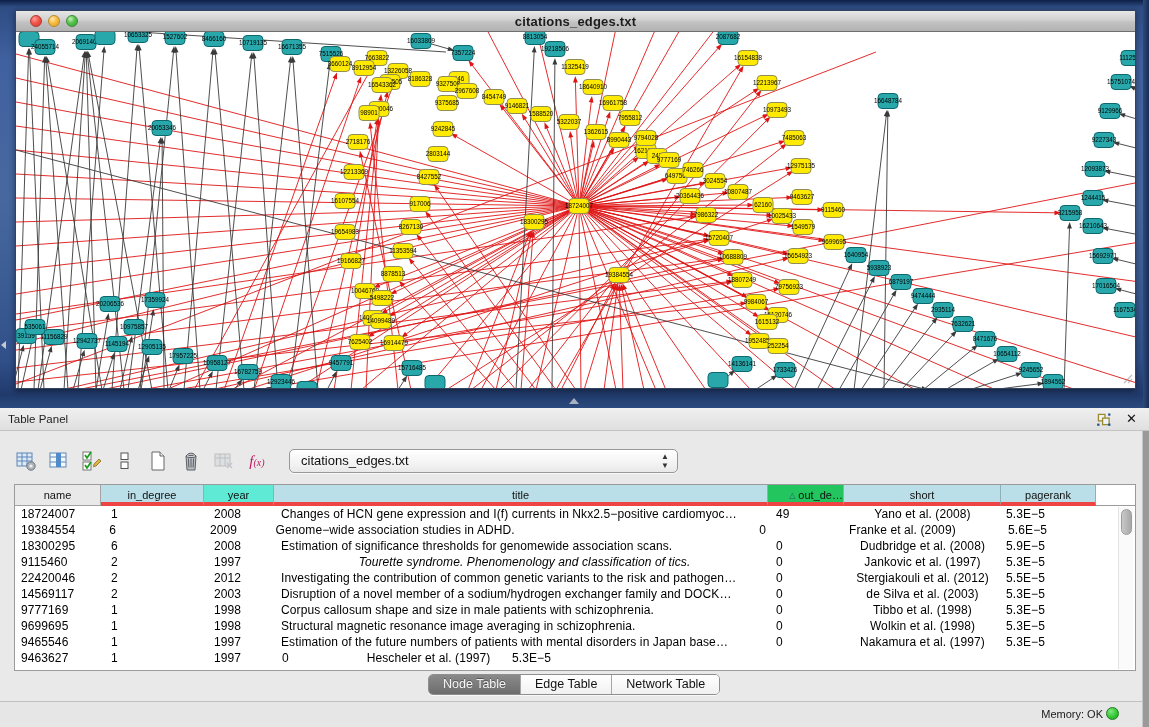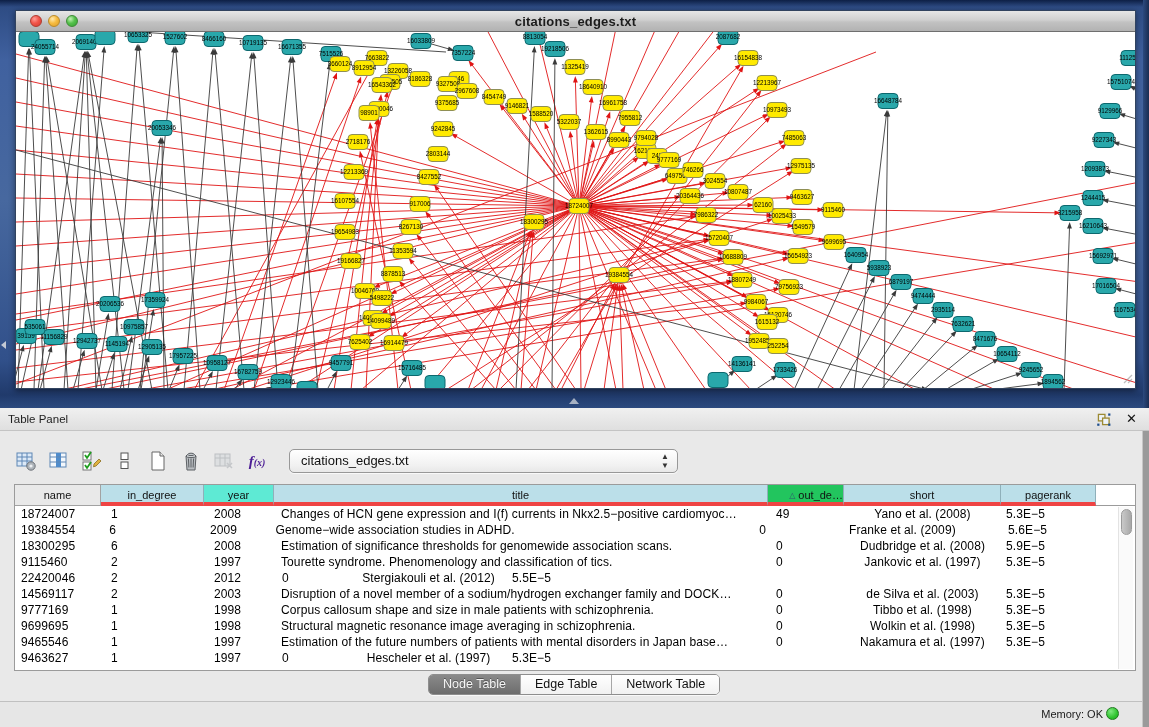--- a/index.html
+++ b/index.html
@@ -48,21 +48,21 @@
   .table-panel-bar .tp-title { position:absolute; left:8px; top:5px; font-size:11.5px; color:#1e1e1e; }
   .tp-float { position:absolute; right:38px; top:5px; width:14px; height:13px; cursor:pointer; }
   .tp-close { position:absolute; right:12px; top:3px; font-size:13px; font-weight:bold; color:#111; cursor:pointer; }
 
   .panel-body { position:absolute; left:0; top:431px; width:1149px; height:296px; background:#e9e9e9; }
   .rightedge { position:absolute; right:0px; top:0; width:7px; height:296px; background:#9a9a9a; border-left:1px solid #c6c6c6; }
 
   .toolbar { position:absolute; left:15px; top:13px; height:34px; display:flex; align-items:center; }
   .tb-icon { width:22px; height:22px; margin-right:11px; display:flex; align-items:center; justify-content:center; cursor:pointer; }
   .tb-icon svg { display:block; }
-  .fx { font-family:"Liberation Serif","DejaVu Serif",serif; font-style:italic; font-weight:bold; font-size:15px; color:#4c1d95; }
+  .fx { font-family:"Liberation Serif","DejaVu Serif",serif; font-style:italic; font-weight:normal; font-size:15px; color:#be185d; }
   .combo {
     position:absolute; left:289px; top:18px; width:389px; height:24px;
     background:linear-gradient(180deg,#ffffff,#f1f1f1 70%,#e8e8e8);
     border:1px solid #989898; border-radius:5px; box-shadow:0 1px 1px rgba(255,255,255,.8);
     font-size:13px; color:#111; line-height:22px; padding-left:11px; cursor:pointer;
   }
   .combo .arrows { position:absolute; right:8px; top:2px; font-size:8px; color:#333; line-height:9px; text-align:center; }
 
   .tablebox {
     position:absolute; left:14px; top:53px; width:1122px; height:187px;
@@ -1119,29 +1119,30 @@
           <div class="td" style="width: 70px; padding-left: 10px; text-align: left;">2008</div>
           <div class="td" style="width: 494px; padding-left: 7px; text-align: left;">Estimation of significance thresholds for genomewide association scans.</div>
           <div class="td" style="width: 76px; padding-left: 8px; text-align: left;">0</div>
           <div class="td" style="width: 157px; padding-left: 0px; text-align: center;">Dudbridge et al. (2008)</div>
           <div class="td" style="width: 95px; padding-left: 5px; text-align: left;">5.9E−5</div>
         </div>
         <div class="tr">
           <div class="td" style="width: 86px; padding-left: 6px; text-align: left;">9115460</div>
           <div class="td" style="width: 103px; padding-left: 10px; text-align: left;">2</div>
           <div class="td" style="width: 70px; padding-left: 10px; text-align: left;">1997</div>
-          <div class="td" style="width: 494px; padding-left: 7px; text-align: left;">Tourette syndrome. Phenomenology and classification of tics.</div>
+          <div class="td" style="width: 494px; padding-left: 7px; text-align: center; font-style: italic;">Tourette syndrome. Phenomenology and classification of tics.</div>
           <div class="td" style="width: 76px; padding-left: 8px; text-align: left;">0</div>
           <div class="td" style="width: 157px; padding-left: 0px; text-align: center;">Jankovic et al. (1997)</div>
           <div class="td" style="width: 95px; padding-left: 5px; text-align: left;">5.3E−5</div>
         </div>
         <div class="tr">
           <div class="td" style="width: 86px; padding-left: 6px; text-align: left;">22420046</div>
           <div class="td" style="width: 103px; padding-left: 10px; text-align: left;">2</div>
           <div class="td" style="width: 70px; padding-left: 10px; text-align: left;">2012</div>
+          <div class="td" style="width: 494px; padding-left: 7px; text-align: left;">Investigating the contribution of common genetic variants to the risk and pathogen…</div>
           <div class="td" style="width: 76px; padding-left: 8px; text-align: left;">0</div>
           <div class="td" style="width: 157px; padding-left: 0px; text-align: center;">Stergiakouli et al. (2012)</div>
           <div class="td" style="width: 95px; padding-left: 5px; text-align: left;">5.5E−5</div>
         </div>
         <div class="tr">
           <div class="td" style="width: 86px; padding-left: 6px; text-align: left;">14569117</div>
           <div class="td" style="width: 103px; padding-left: 10px; text-align: left;">2</div>
           <div class="td" style="width: 70px; padding-left: 10px; text-align: left;">2003</div>
           <div class="td" style="width: 494px; padding-left: 7px; text-align: left;">Disruption of a novel member of a sodium/hydrogen exchanger family and DOCK…</div>
           <div class="td" style="width: 76px; padding-left: 8px; text-align: left;">0</div>

